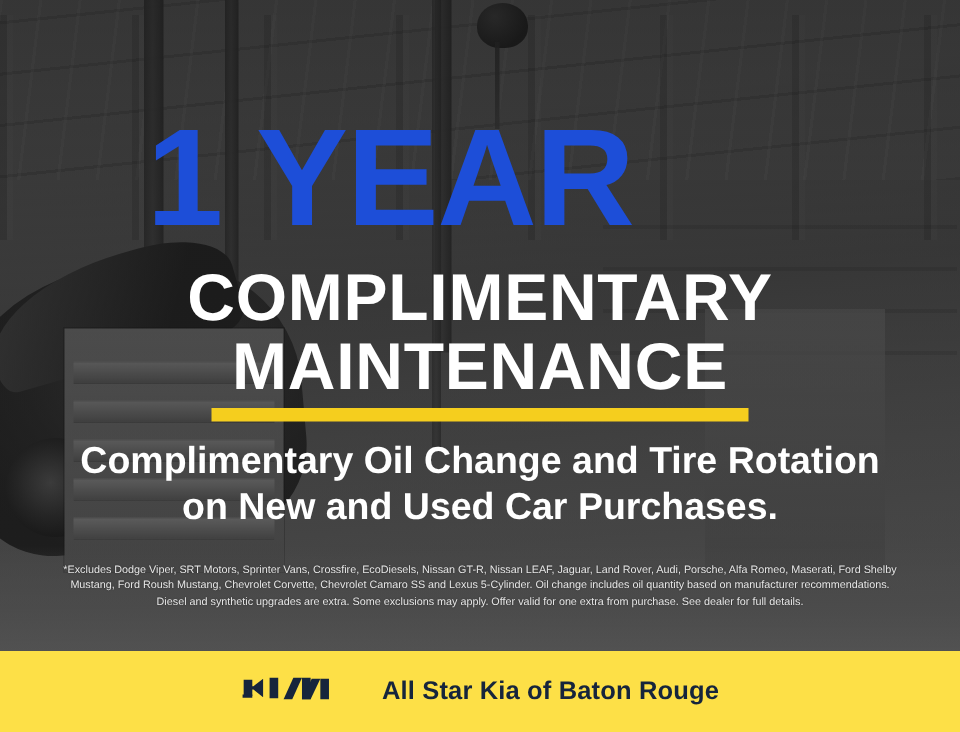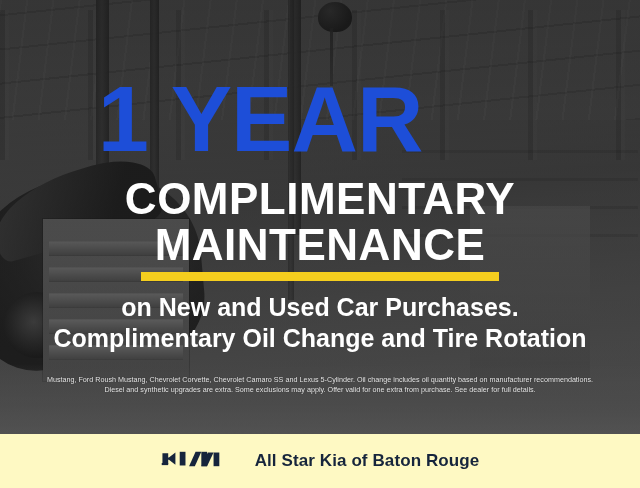--- a/index.html
+++ b/index.html
@@ -211,21 +211,21 @@
     font-weight: normal;
     text-shadow: 0 0 1px rgba(0,0,0,0.55);
   }
   .disclaimer p { margin: 0; }
 
   
   .footer {
     position: absolute;
     left: 0; top: 434px;
     width: 640px; height: 54px;
-    background: #fef9c3;
+    background: #fde047;
     display: flex;
     align-items: center;
     justify-content: center;
     gap: 22px;
   }
   .kia-logo { display: block; }
   .dealer-name {
     color: #16253c;
     font-size: 17px;
     font-weight: bold;
@@ -269,25 +269,26 @@
     <div class="headline-year">1 YEAR</div>
 
     <div class="headline-sub">
       <div>COMPLIMENTARY</div>
       <div>MAINTENANCE</div>
     </div>
 
     <div class="divider"></div>
 
     <div class="offer">
+      <div>Complimentary Oil Change and Tire Rotation</div>
       <div>on New and Used Car Purchases.</div>
-      <div>Complimentary Oil Change and Tire Rotation</div>
     </div>
 
     <div class="disclaimer">
+      <p>*Excludes Dodge Viper, SRT Motors, Sprinter Vans, Crossfire, EcoDiesels, Nissan GT-R, Nissan LEAF, Jaguar, Land Rover, Audi, Porsche, Alfa Romeo, Maserati, Ford Shelby</p>
       <p>Mustang, Ford Roush Mustang, Chevrolet Corvette, Chevrolet Camaro SS and Lexus 5-Cylinder. Oil change includes oil quantity based on manufacturer recommendations.</p>
       <p>Diesel and synthetic upgrades are extra. Some exclusions may apply. Offer valid for one extra from purchase. See dealer for full details.</p>
     </div>
   </div>
 
   <div class="footer">
     <span class="kia-logo">
       <svg width="72" height="22" viewBox="0 0 200 60" aria-hidden="true">
         <g fill="#16253C">
 

